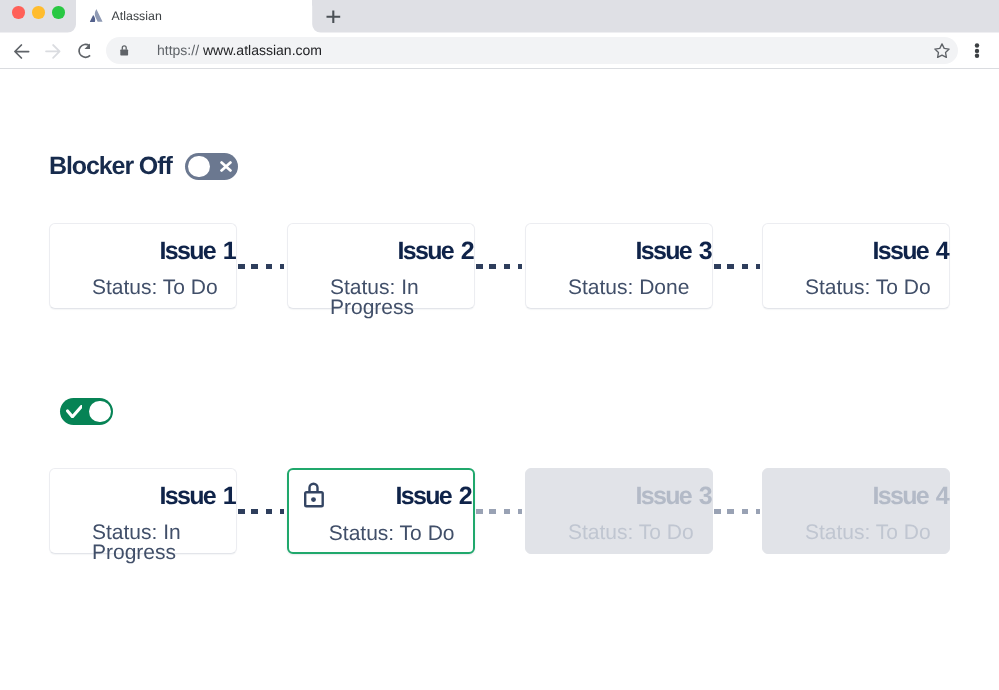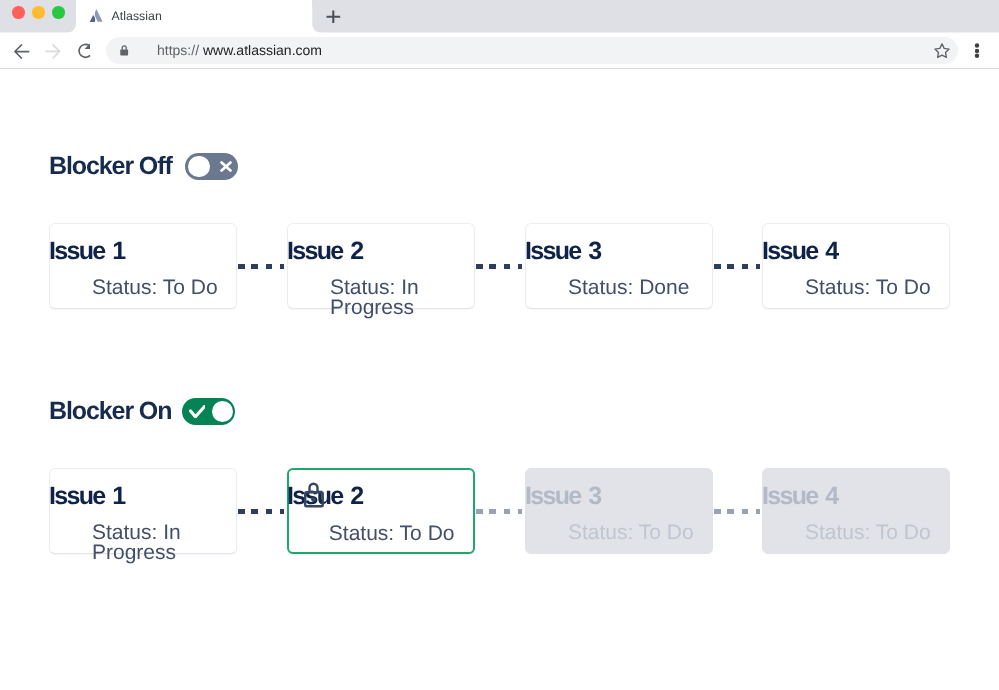--- a/index.html
+++ b/index.html
@@ -27,21 +27,21 @@
   .urltext b{color:#202124;font-weight:400;}
   .star{position:absolute;left:934.2px;top:43.2px;width:16px;height:15px;}
   .kebab{position:absolute;left:971.7px;top:43.3px;width:10px;height:15px;}
   
   .page{position:absolute;left:0;top:69px;width:999px;height:621px;background:#fff;}
   .section-head{position:absolute;display:flex;align-items:center;}
   .section-title{font-size:25px;font-weight:bold;color:#172b4d;letter-spacing:-1.1px;line-height:25px;}
   .toggle{position:relative;border-radius:14px;}
   .row{position:absolute;}
   .card{position:absolute;box-sizing:border-box;background:#fff;border:1px solid #ecedf1;border-bottom-color:#e3e5ea;border-radius:6px;box-shadow:0 1px 1px rgba(23,43,77,0.045);}
-  .card .t{text-align:left;font-size:25px;font-weight:bold;color:#0f2349;letter-spacing:-1.7px;word-spacing:2.5px;line-height:25px;}
+  .card .t{text-align:right;font-size:25px;font-weight:bold;color:#0f2349;letter-spacing:-1.7px;word-spacing:2.5px;line-height:25px;}
   .card .s{font-size:21px;color:#414f69;line-height:20px;margin-left:31px;}
   .card .t{position:absolute;left:-1px;top:14.5px;width:100%;}
   .card .t.lockrow{position:absolute;}
   .card .lockico{position:absolute;left:16.3px;top:-4px;}
   .card .s{position:absolute;left:11px;top:53.5px;}
   .card.disabled{background:#e1e3e8;border-color:#e1e3e8;box-shadow:none;}
   .card.disabled .t{color:#b3bac7;}
   .card.disabled .s{color:#c0c6d1;}
   .card.locked{border:2.2px solid #20a86c;box-shadow:0 1px 2px rgba(23,43,77,0.10);}
   .card.locked .s{left:8.8px;top:54.3px;}
@@ -177,21 +177,20 @@
             <i></i>
             <i></i>
             <i></i>
           </div>
           <div class="card" style="left: 762px; top: 0px; width: 188px; height: 85.7px;">
             <div class="t"><span>Issue 4</span></div>
             <div class="s">Status: To Do</div>
           </div>
         </div>
         <div class="section-head" style="left: 49px; top: 329px;">
-          <div class="section-title">Blocker On</div>
           <div class="toggle on">
             <span class="knob"></span>
             <svg class="tg-ico" width="16" height="13" viewBox="0 0 16 13">
               <path d="M1.55 5.9 L6.45 11.8 L15.45 1.55" stroke="#ffffff" stroke-width="3.1" fill="none" stroke-linecap="round" stroke-linejoin="round"></path>
             </svg>
           </div>
         </div>
         <div class="row" style="left: 0px; top: 399.2px;">
           <div class="card" style="left: 49px; top: 0px; width: 188px; height: 85.7px;">
             <div class="t"><span>Issue 1</span></div>

